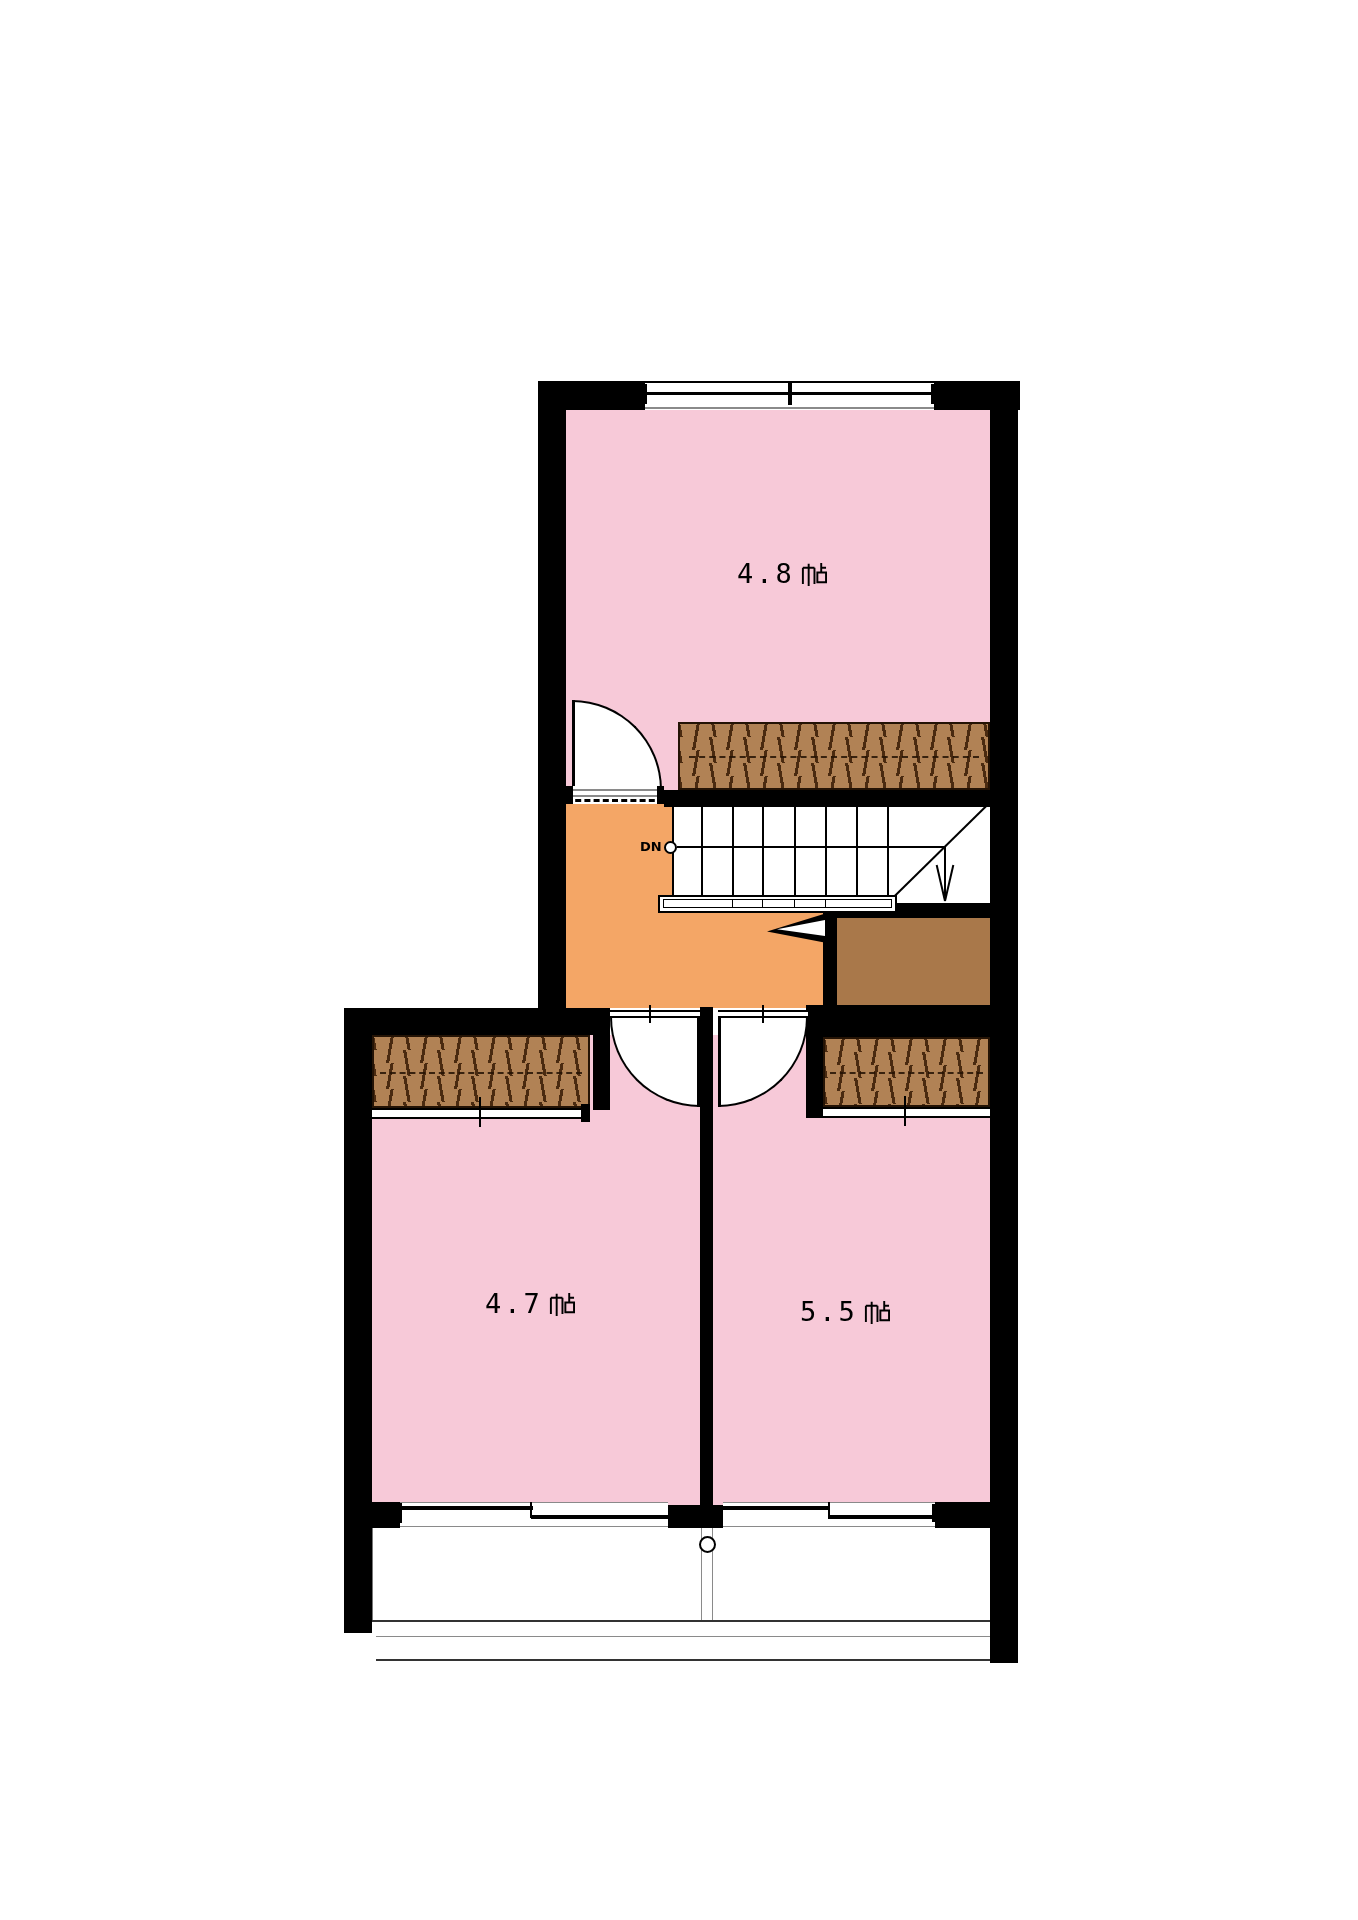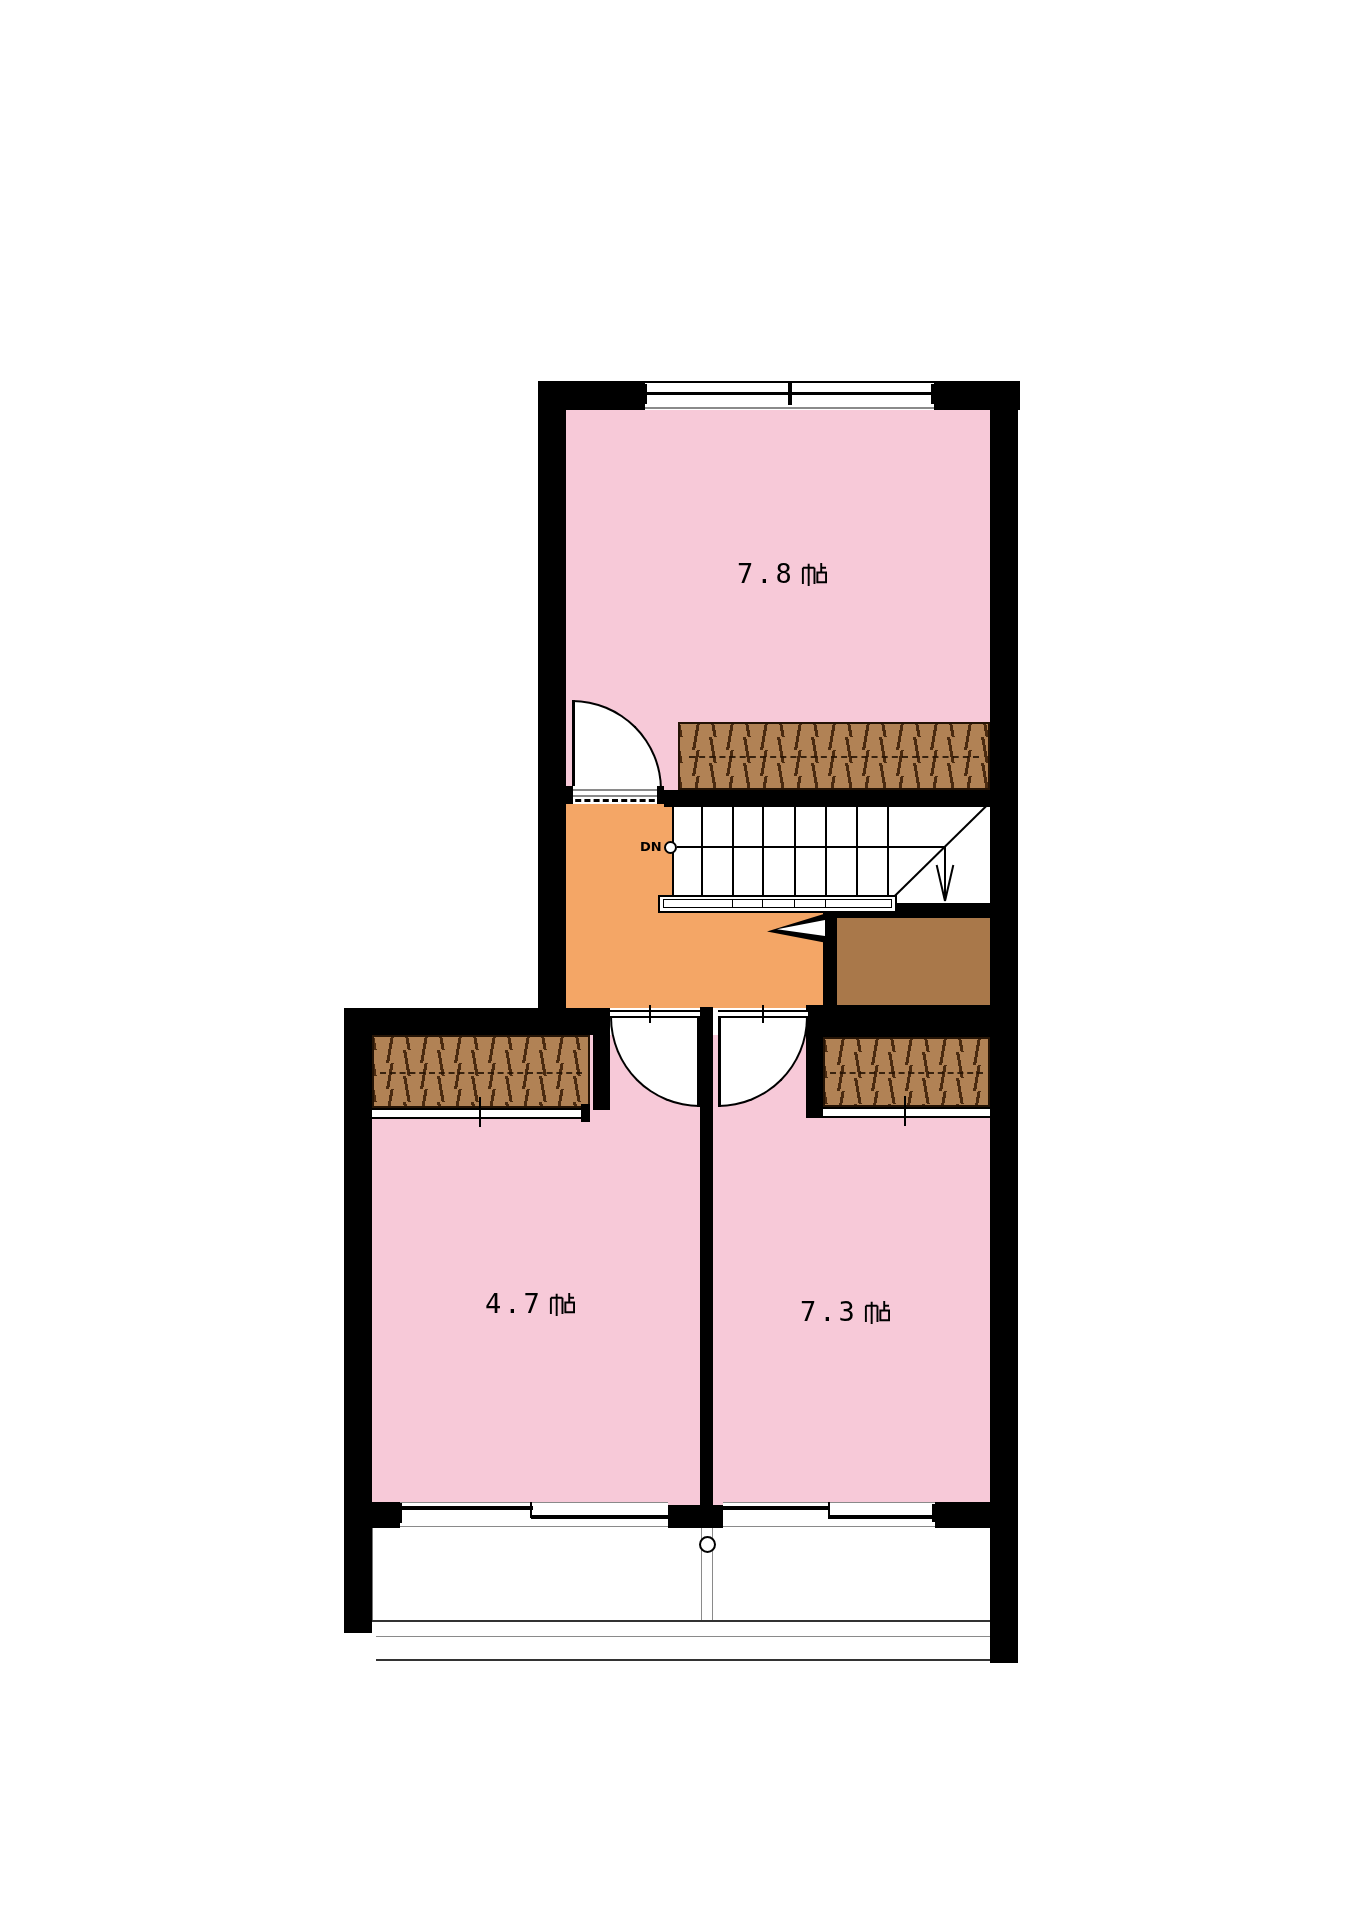--- a/index.html
+++ b/index.html
@@ -151,34 +151,34 @@
   <div class="line" style="left:932px;top:1504px;width:3px;height:18px;"></div>
 
   <div class="line" style="left:372px;top:1620px;width:618px;height:2px;background:#333;"></div>
   <div class="gline" style="left:376px;top:1636px;width:614px;height:1px;"></div>
   <div class="line" style="left:376px;top:1659px;width:614px;height:2px;background:#333;"></div>
   <div class="gline" style="left:701px;top:1528px;width:1px;height:92px;"></div>
   <div class="gline" style="left:712px;top:1528px;width:1px;height:92px;"></div>
   <div class="circ" style="left:699px;top:1536px;width:17px;height:17px;"></div>
 
   <div class="label" style="left:737px;top:558px;">
-    <span>7.8</span>
+    <span>4.8</span>
     <svg width="27" height="27" viewBox="0 0 28 28">
       <path d="M3 8 H15 M3 8 V25 M15 8 V25 M9 4 V27" fill="none" stroke="#000" stroke-width="2"></path>
       <path d="M22 3 V13 M22 8 H27 M18 13 H27 V23 H18 Z" fill="none" stroke="#000" stroke-width="2"></path>
     </svg>
   </div>
   <div class="label" style="left:485px;top:1288px;">
     <span>4.7</span>
     <svg width="27" height="27" viewBox="0 0 28 28">
       <path d="M3 8 H15 M3 8 V25 M15 8 V25 M9 4 V27" fill="none" stroke="#000" stroke-width="2"></path>
       <path d="M22 3 V13 M22 8 H27 M18 13 H27 V23 H18 Z" fill="none" stroke="#000" stroke-width="2"></path>
     </svg>
   </div>
   <div class="label" style="left:800px;top:1296px;">
-    <span>7.3</span>
+    <span>5.5</span>
     <svg width="27" height="27" viewBox="0 0 28 28">
       <path d="M3 8 H15 M3 8 V25 M15 8 V25 M9 4 V27" fill="none" stroke="#000" stroke-width="2"></path>
       <path d="M22 3 V13 M22 8 H27 M18 13 H27 V23 H18 Z" fill="none" stroke="#000" stroke-width="2"></path>
     </svg>
   </div>
 
 </div>
 
 </body></html>

